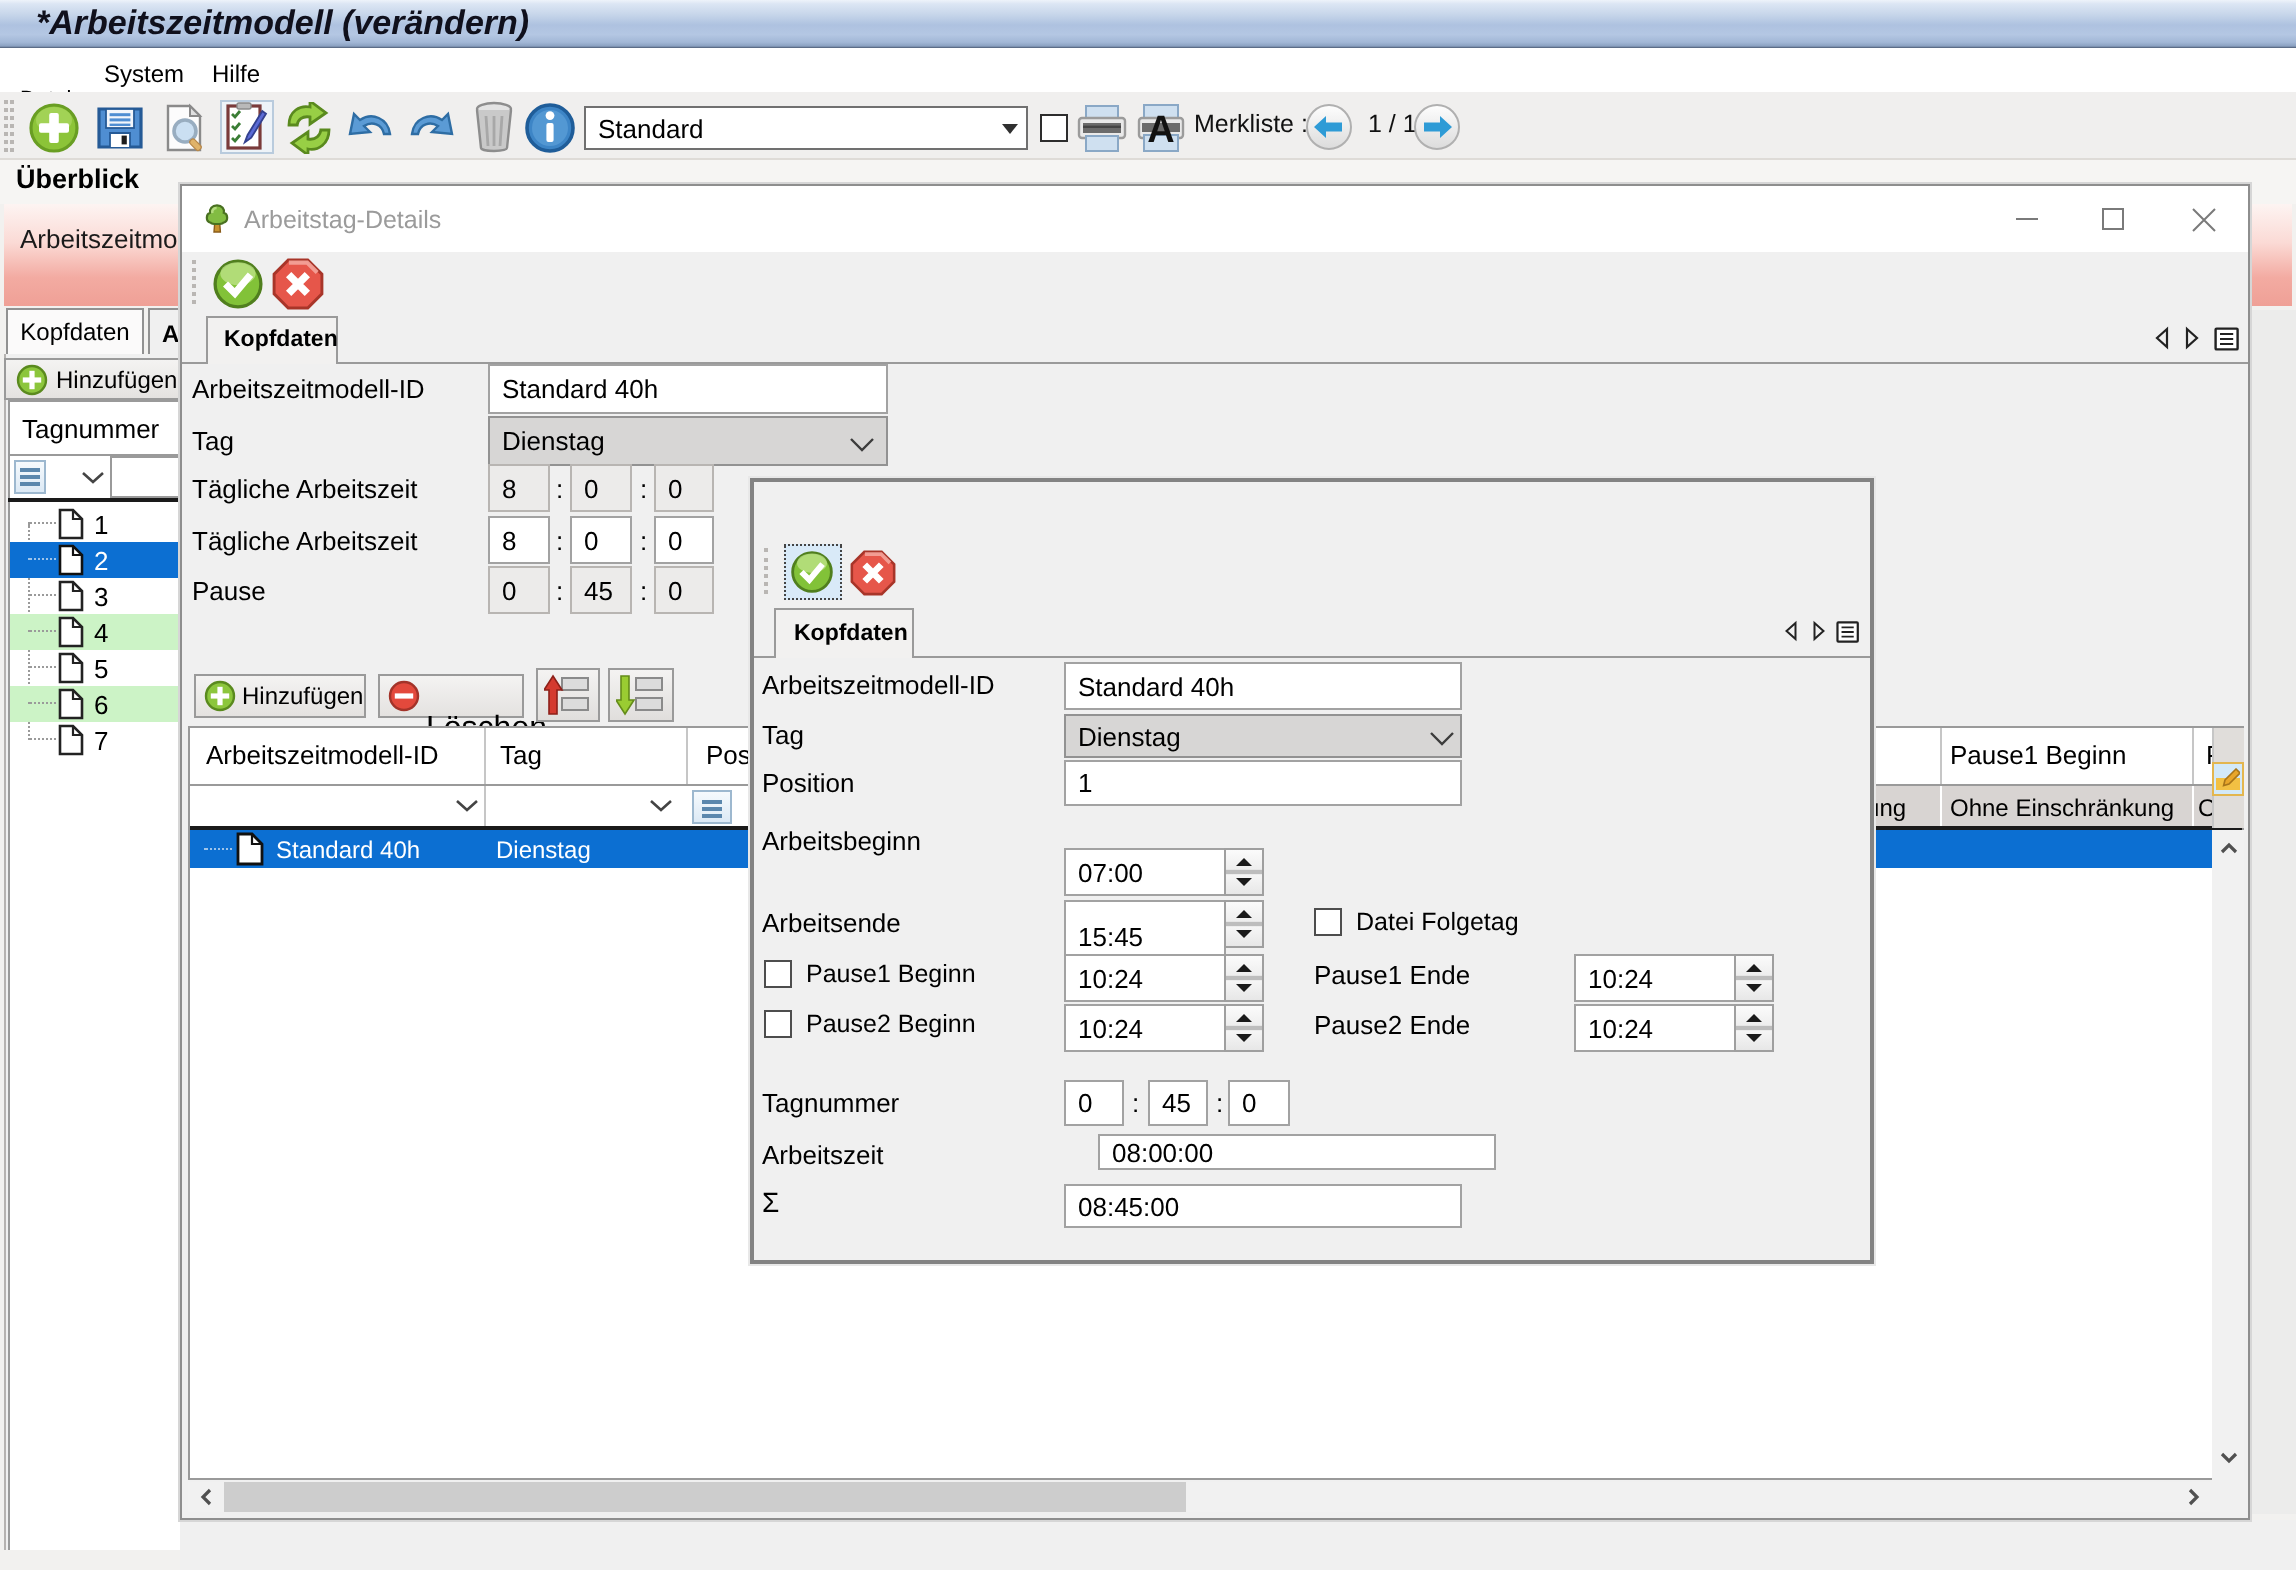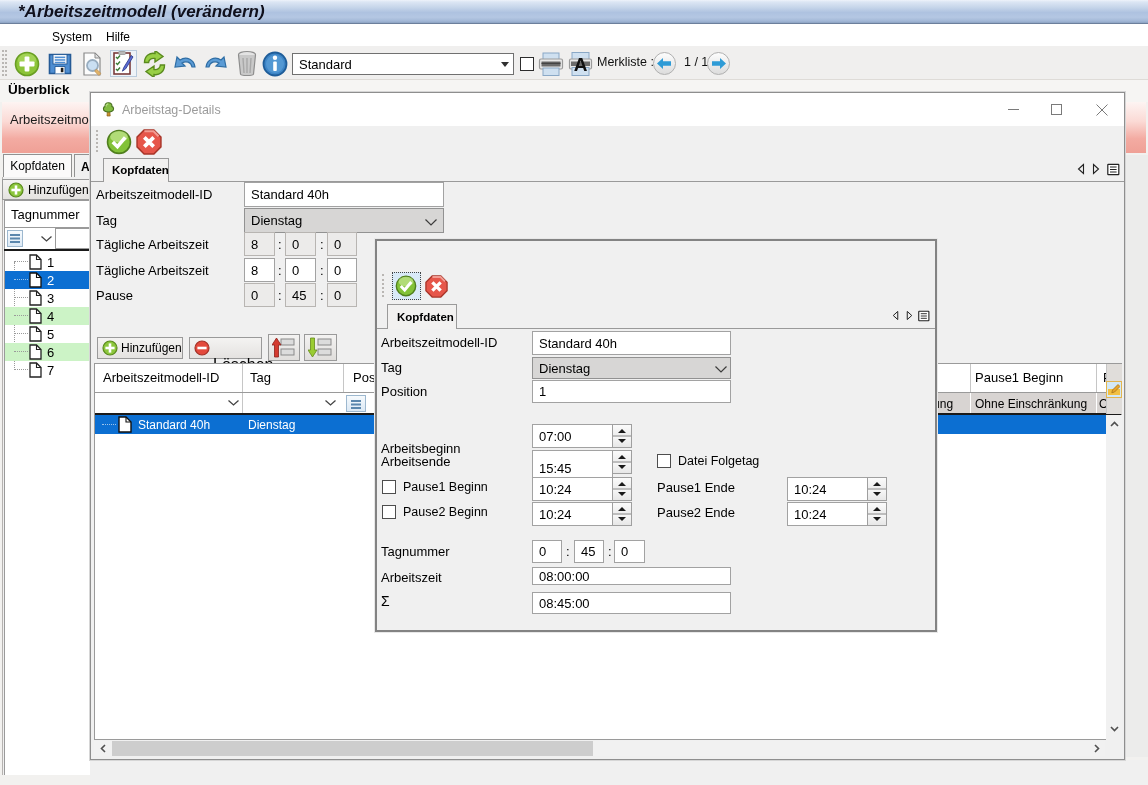--- a/index.html
+++ b/index.html
@@ -481,21 +481,21 @@
  <div class="inp" style="left:155px;top:90px;width:199px;height:24px">Standard 40h</div>
  <div class="lbl" style="left:4px;top:119px">Tag</div>
  <div class="inp ddl" style="left:155px;top:116px;width:199px;height:22px">Dienstag
   <svg class="abs" style="right:3px;top:8px" width="12" height="7" viewBox="0 0 12 7">
           <path d="M0.5 0.5 L6 6 L11.5 0.5" stroke="#3c3c3c" stroke-width="1.2" fill="none"></path>
         </svg>
  </div>
  <div class="lbl" style="left:4px;top:143px">Position</div>
  <div class="inp" style="left:155px;top:139px;width:199px;height:23px">1</div>
 
- <div class="lbl" style="left:4px;top:200px">Arbeitsbeginn</div>
+ <div class="lbl" style="left:4px;top:172px">Arbeitsbeginn</div>
  <div class="inp" style="left:155px;top:183px;width:81px;height:24px">07:00</div>
  <div class="spin" style="left:236px;top:183px"></div>
  <div class="lbl" style="left:4px;top:213px">Arbeitsende</div>
  <div class="inp" style="left:155px;top:209px;width:81px;height:36px">15:45</div>
  <div class="spin" style="left:236px;top:209px"></div>
  <div class="cb" style="left:280px;top:213px"></div>
  <div class="lbl" style="left:301px;top:213px;font-size:12.5px">Datei Folgetag</div>
 
  <div class="cb" style="left:5px;top:239px"></div>
  <div class="lbl" style="left:26px;top:239px;font-size:12.5px">Pause1 Beginn</div>
@@ -513,17 +513,17 @@
  <div class="inp" style="left:410px;top:261px;width:81px;height:24px">10:24</div>
  <div class="spin" style="left:491px;top:261px"></div>
 
  <div class="lbl" style="left:4px;top:303px">Tagnummer</div>
  <div class="inp" style="left:155px;top:299px;width:30px;height:23px">0</div>
       <div class="colon" style="left:189px;top:303px">:</div>
  <div class="inp" style="left:197px;top:299px;width:30px;height:23px">45</div>
       <div class="colon" style="left:231px;top:303px">:</div>
  <div class="inp" style="left:237px;top:299px;width:31px;height:23px">0</div>
  <div class="lbl" style="left:4px;top:329px">Arbeitszeit</div>
- <div class="inp" style="left:155px;top:326px;width:199px;height:18px">08:00:00</div>
+ <div class="inp" style="left:172px;top:326px;width:199px;height:18px">08:00:00</div>
  <div class="lbl" style="left:4px;top:352px;font-size:14px">Σ</div>
  <div class="inp" style="left:155px;top:351px;width:199px;height:22px">08:45:00</div>
 </div>
 
 </div>
 </body></html>

